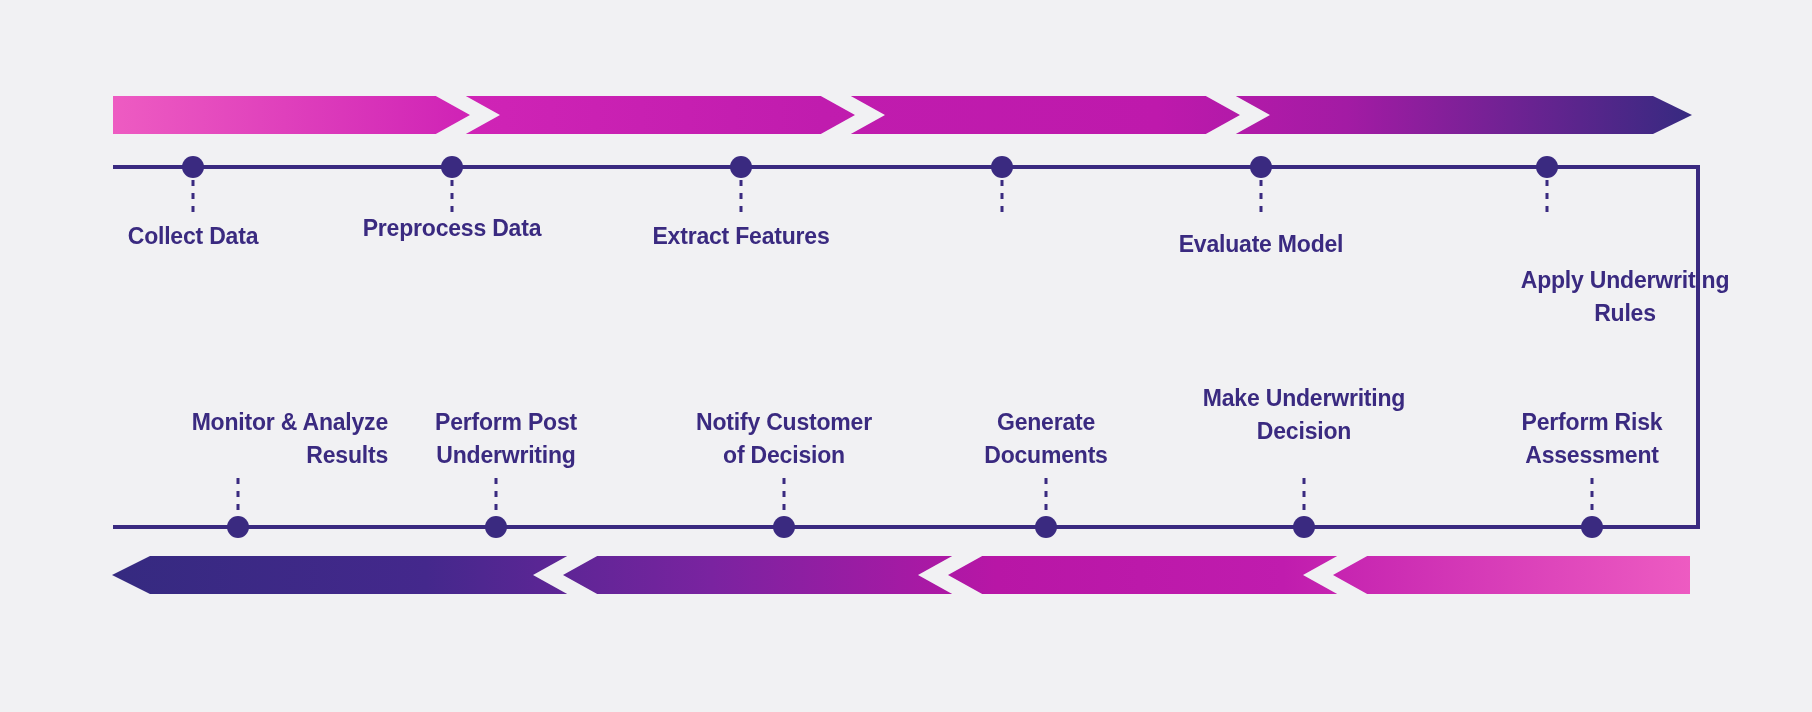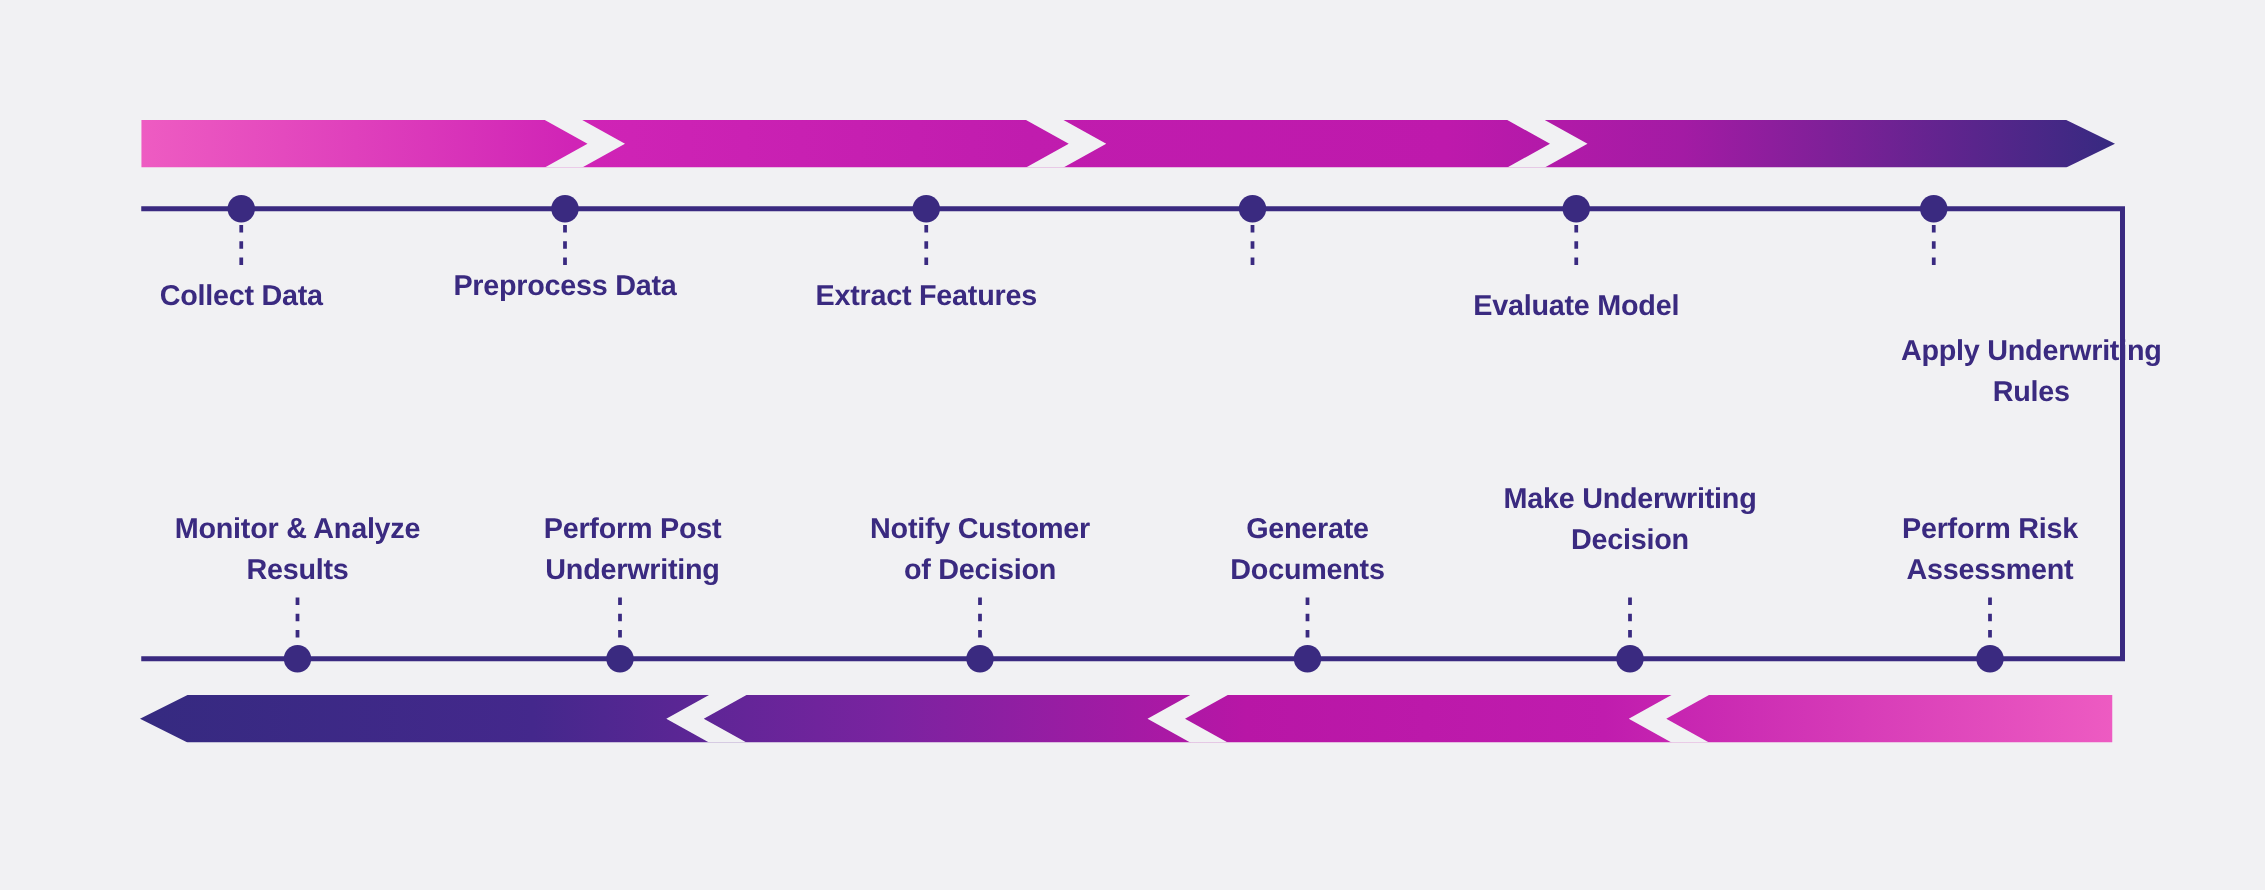--- a/index.html
+++ b/index.html
@@ -134,21 +134,21 @@
     </g>
   </svg>
 
   <div class="lbl lbl-top" style="left:43px;  top:220px;">Collect Data</div>
   <div class="lbl lbl-top" style="left:302px; top:212px;">Preprocess Data</div>
   <div class="lbl lbl-top" style="left:591px; top:220px;">Extract Features</div>
   <div class="lbl lbl-top" style="left:1111px;top:228px;">Evaluate Model</div>
   <div class="lbl lbl-top" style="left:1475px;top:220px;margin-top:44px;">Apply Underwriting
 Rules</div>
 
-  <div class="lbl lbl-bot" style="left:88px;  top:406px;">Monitor &amp; Analyze
+  <div class="lbl lbl-bot" style="left:88px;  top:406px;text-align:right;">Monitor &amp; Analyze
 Results</div>
   <div class="lbl lbl-bot" style="left:356px; top:406px;">Perform Post
 Underwriting</div>
   <div class="lbl lbl-bot" style="left:634px; top:406px;">Notify Customer
 of Decision</div>
   <div class="lbl lbl-bot" style="left:896px; top:406px;">Generate
 Documents</div>
   <div class="lbl lbl-bot" style="left:1154px;top:382px;">Make Underwriting
 Decision</div>
   <div class="lbl lbl-bot" style="left:1442px;top:406px;">Perform Risk

